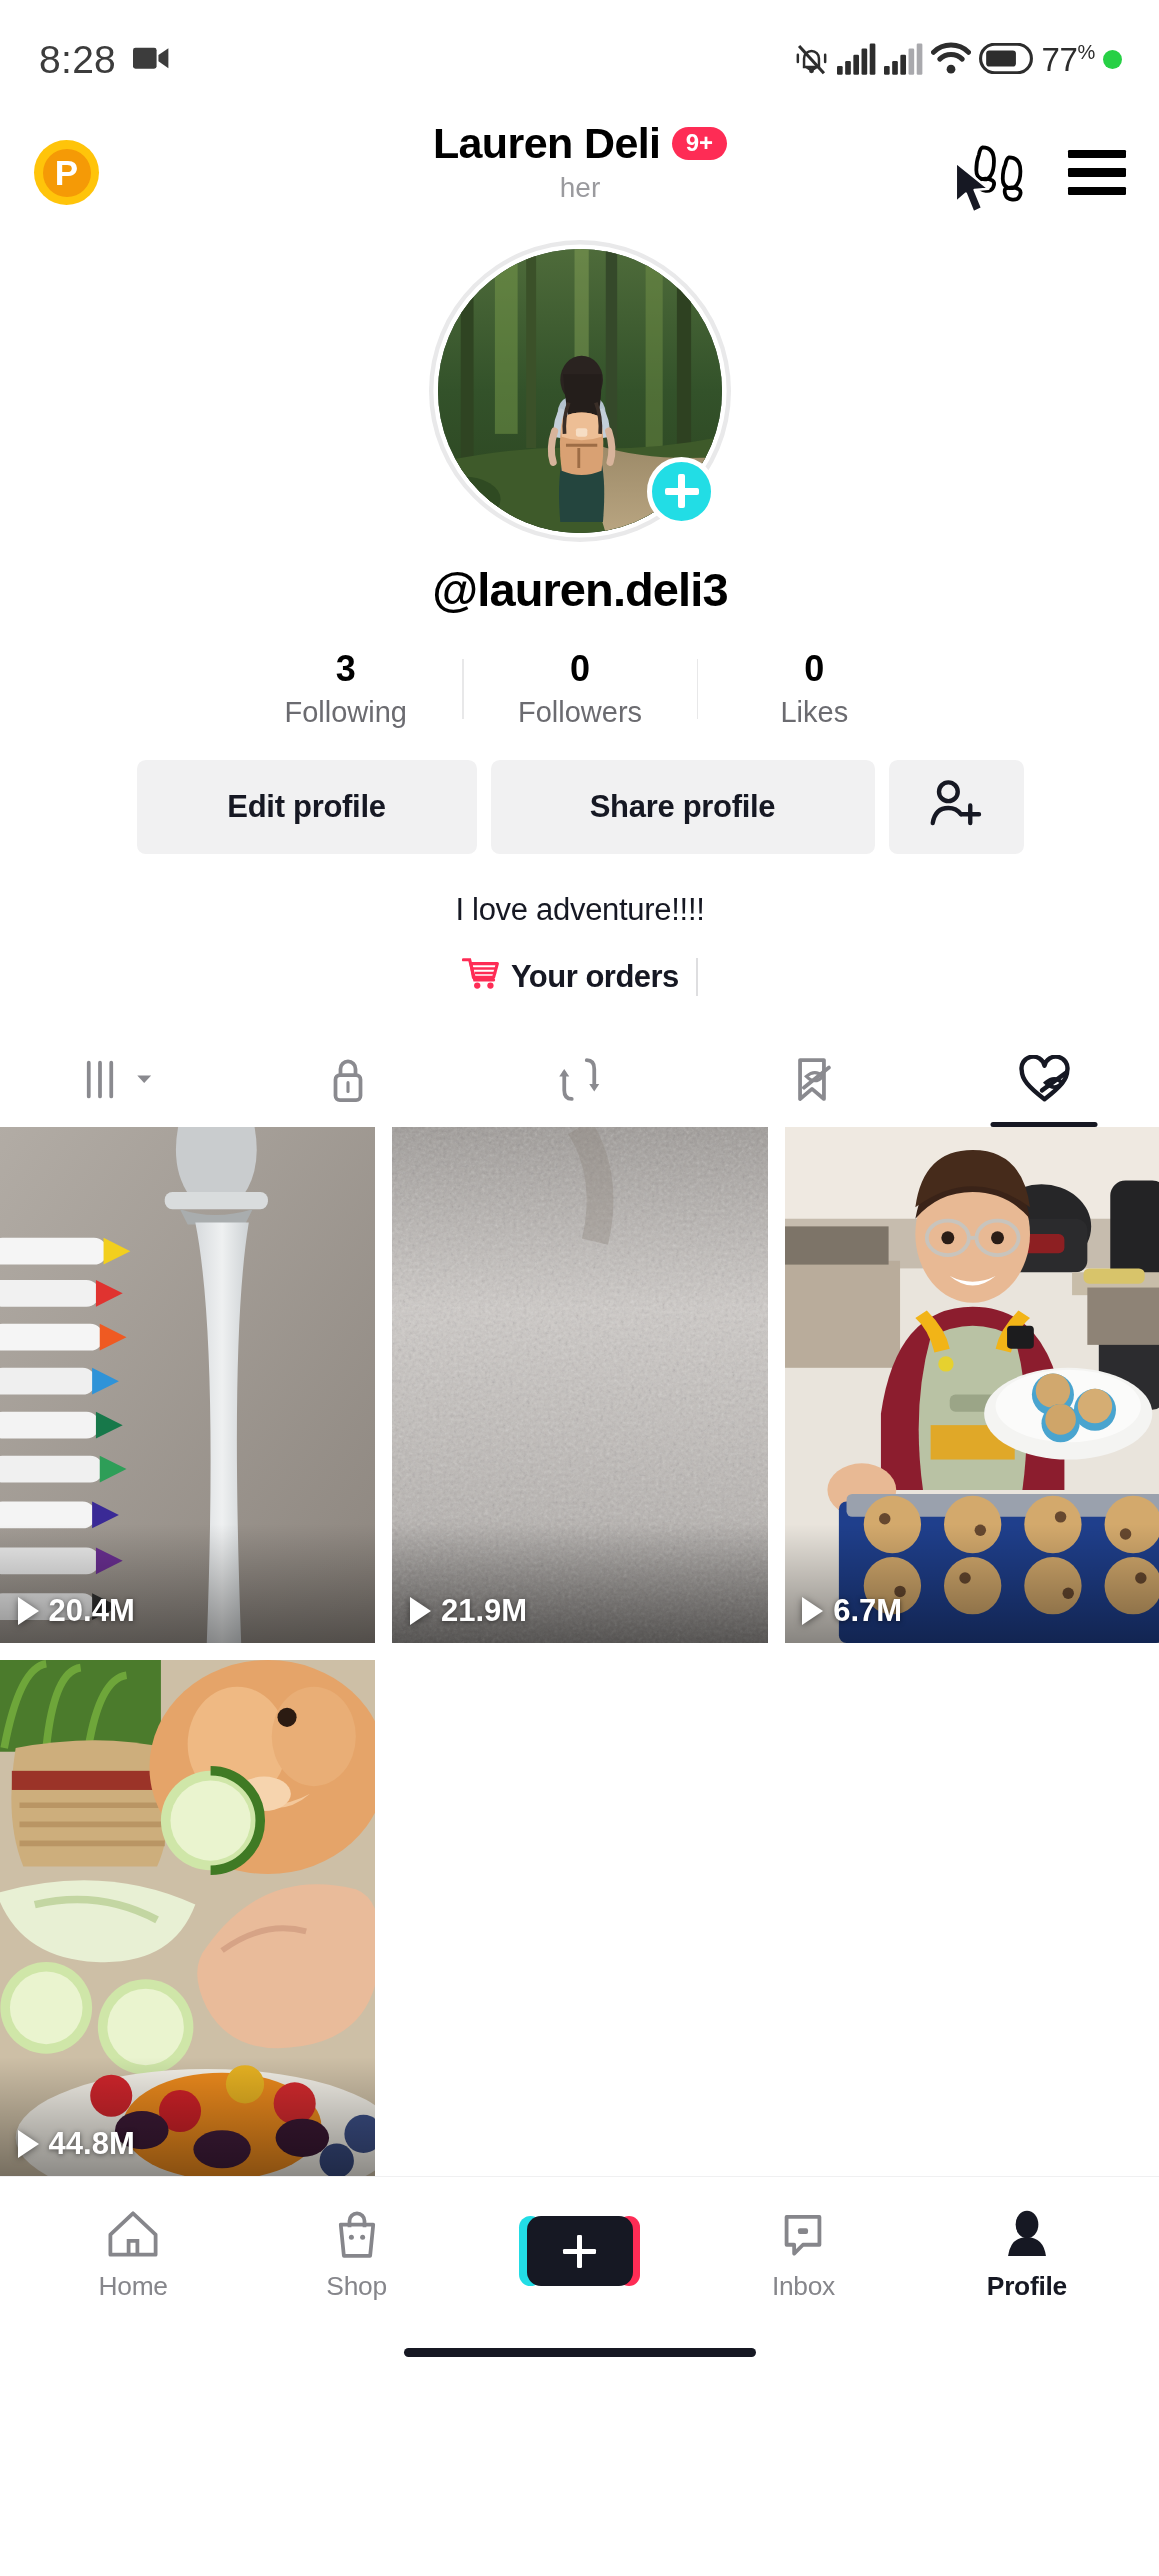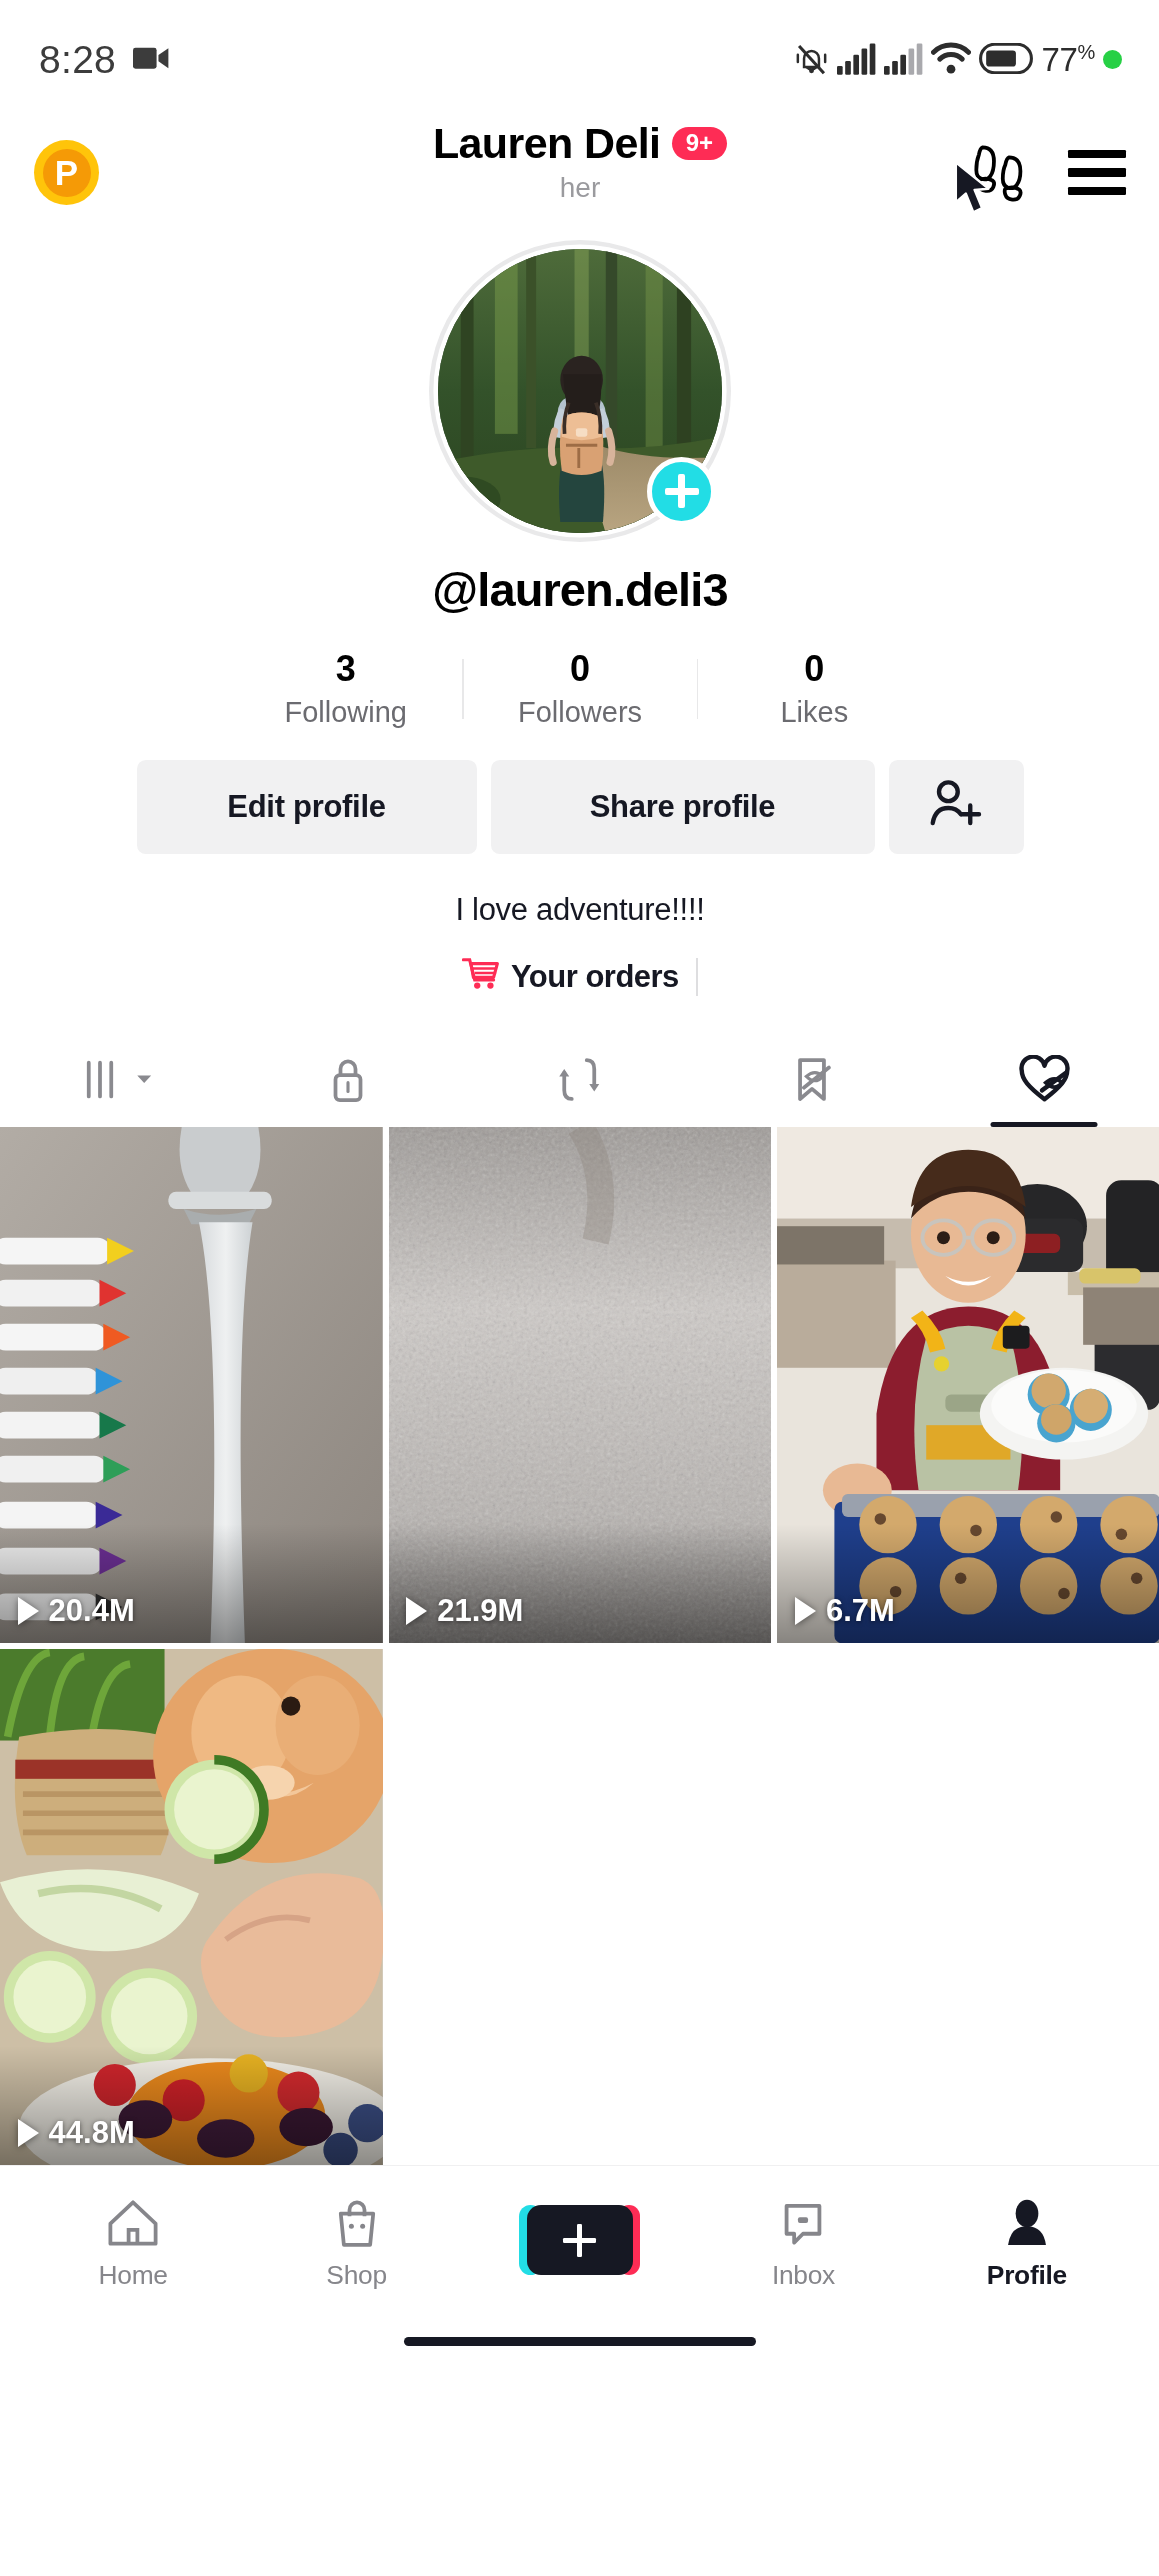--- a/index.html
+++ b/index.html
@@ -80,21 +80,21 @@
                color:#161823; letter-spacing:-0.5px; }
   .link-div { width:1.9px; height:38px; background:#dedee0; }
 
   
   .tabs { display:flex; margin-top:35px; position:relative; flex:0 0 auto; }
   .tab { flex:1; height:94px; display:flex; align-items:center; justify-content:center; position:relative; gap:6.3px; }
   .tab .underline { position:absolute; bottom:0; left:50%; transform:translateX(-50%);
                     width:107px; height:5px; background:#161823; border-radius:2.5px; }
 
   
-  .grid { display:grid; grid-template-columns:repeat(3, 1fr); gap:6px; background:#fff; flex:0 0 auto; }
+  .grid { display:grid; grid-template-columns:repeat(3, 1fr); gap:17px; background:#fff; flex:0 0 auto; }
   .cell { position:relative; height:516px; overflow:hidden; background:#ddd; }
   .cell svg { position:absolute; inset:0; width:100%; height:100%; display:block; }
   .views { position:absolute; left:17.6px; bottom:14px; display:flex; align-items:center; gap:10px;
            color:#fff; font-size:31px; font-weight:700; text-shadow:0 1.3px 5px rgba(0,0,0,.55); z-index:3; }
   .play-tri { width:0; height:0; border-left:21.4px solid #fff; border-top:14px solid transparent;
               border-bottom:14px solid transparent; filter:drop-shadow(0 1.3px 3.8px rgba(0,0,0,.5)); }
   .cell .shade { position:absolute; left:0; right:0; bottom:0; height:119px; z-index:2;
                  background:linear-gradient(to top, rgba(0,0,0,.42), rgba(0,0,0,0)); }
 
   .spacer { flex:1 1 auto; background:#fff; }

